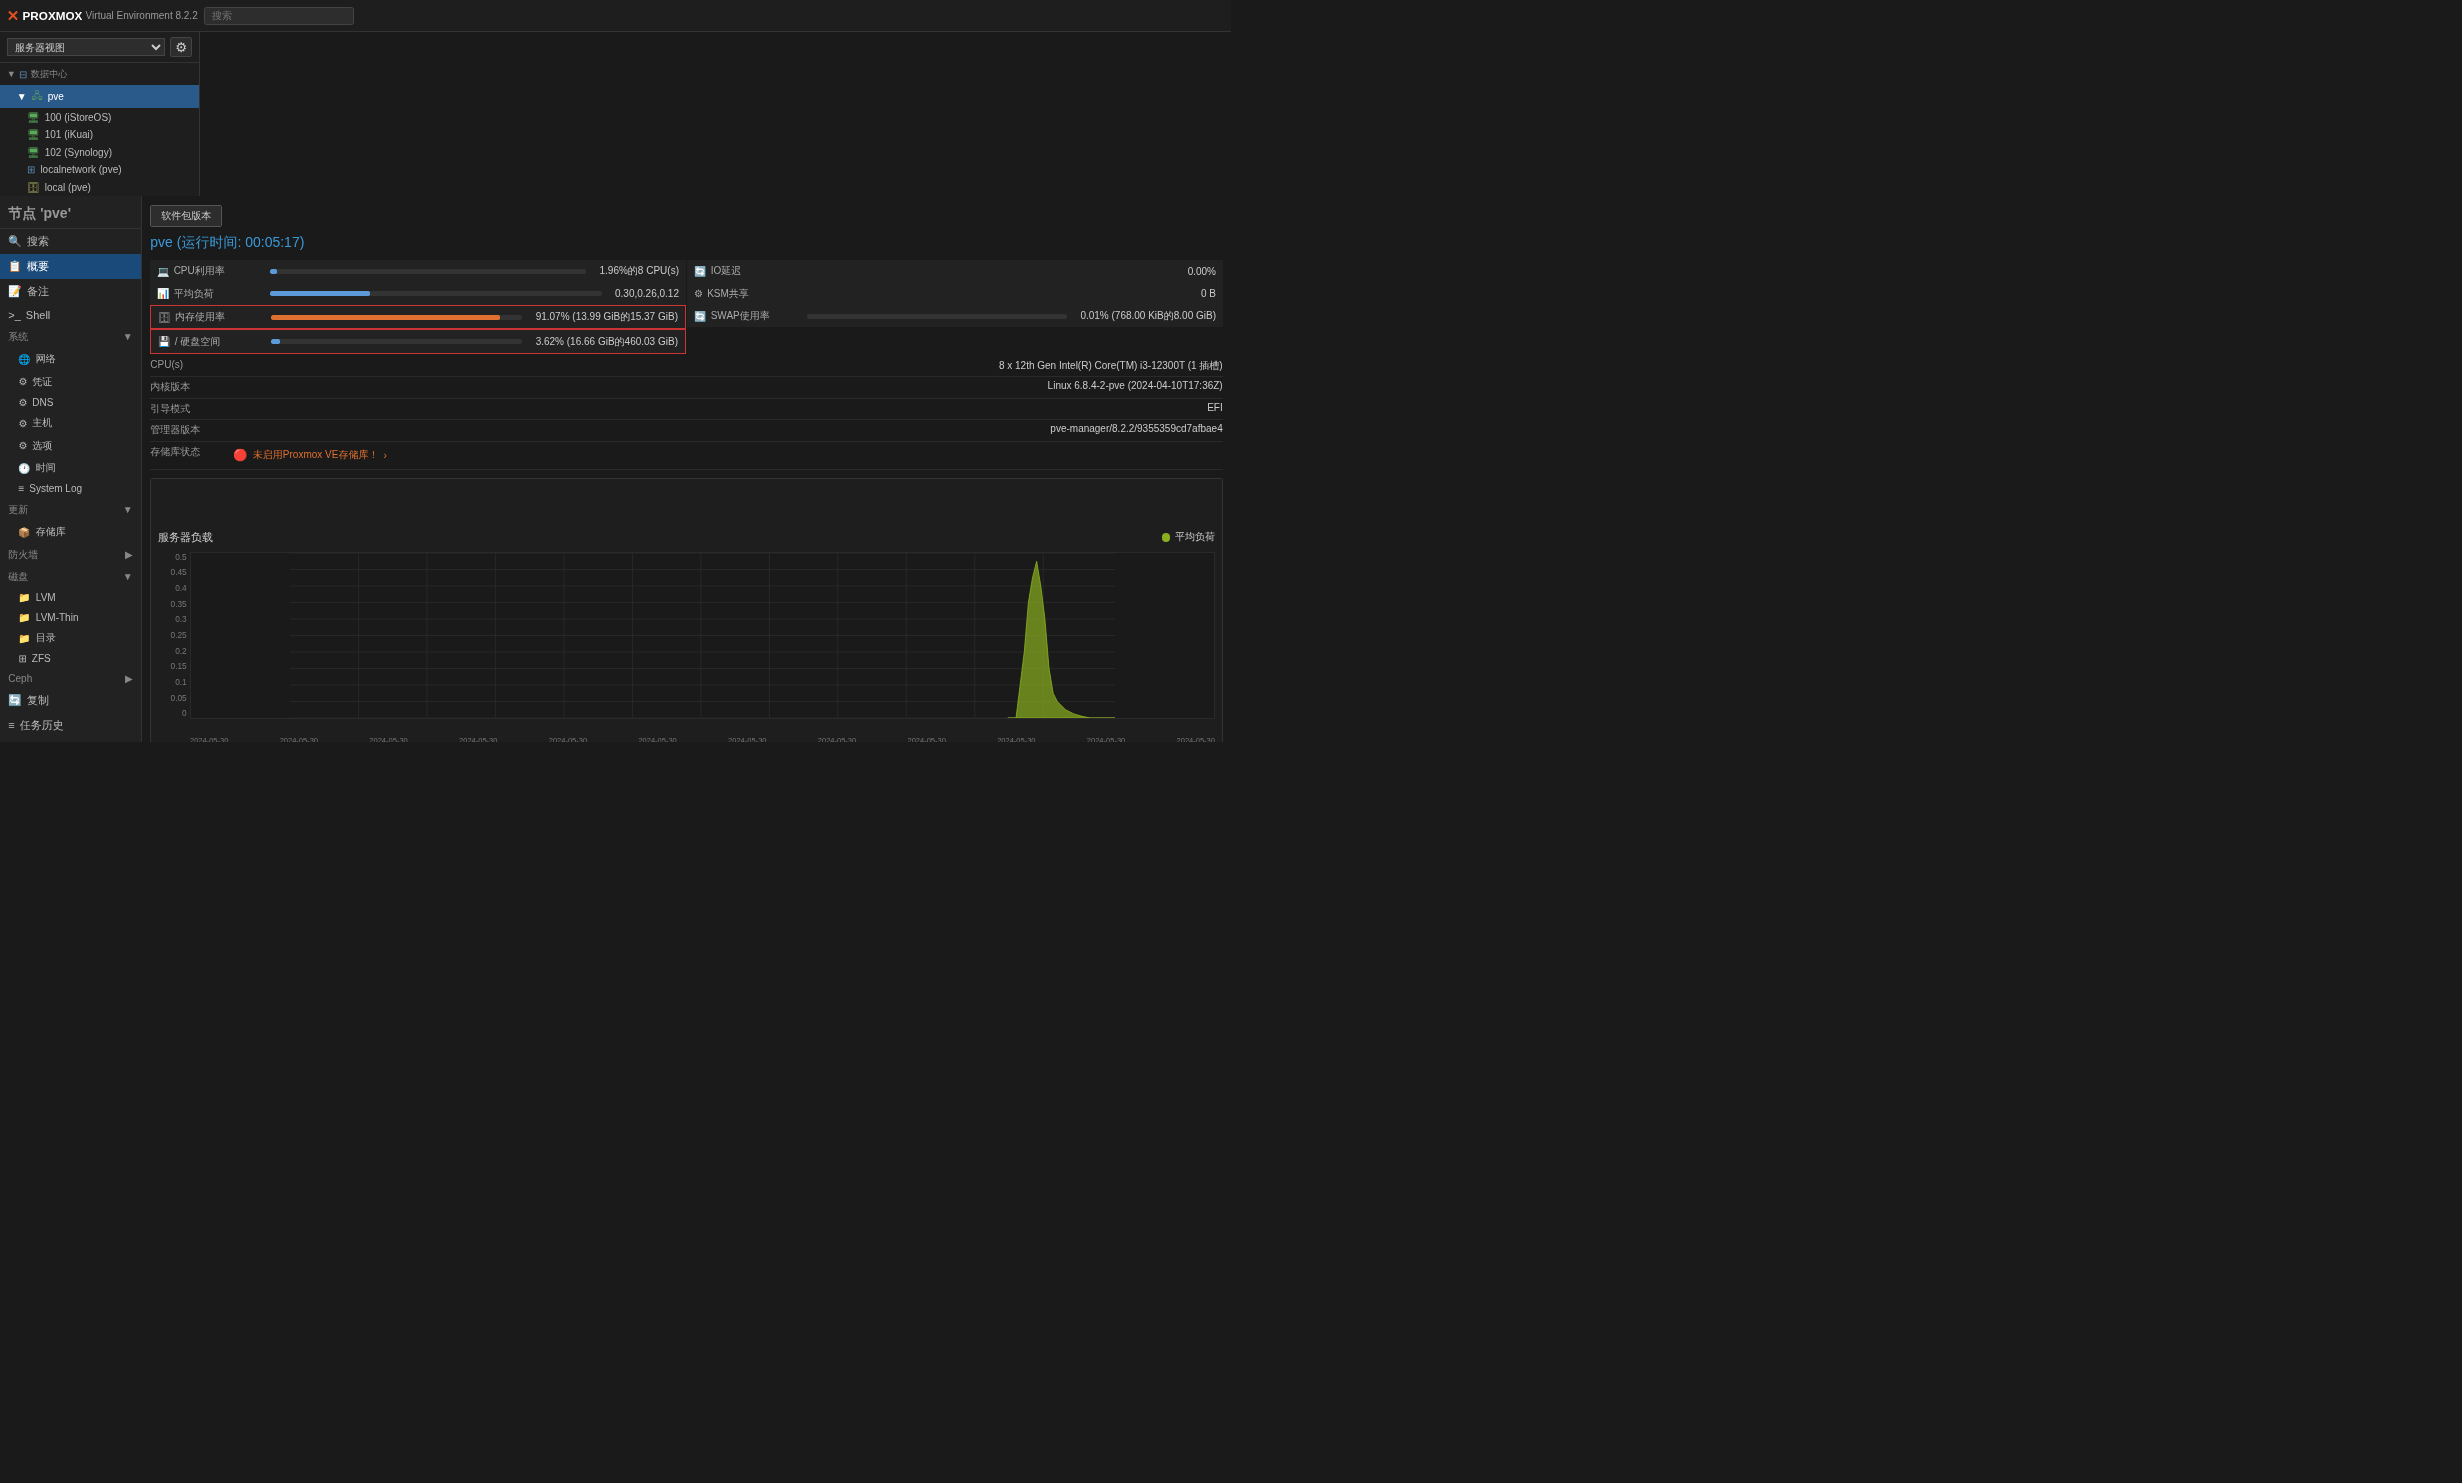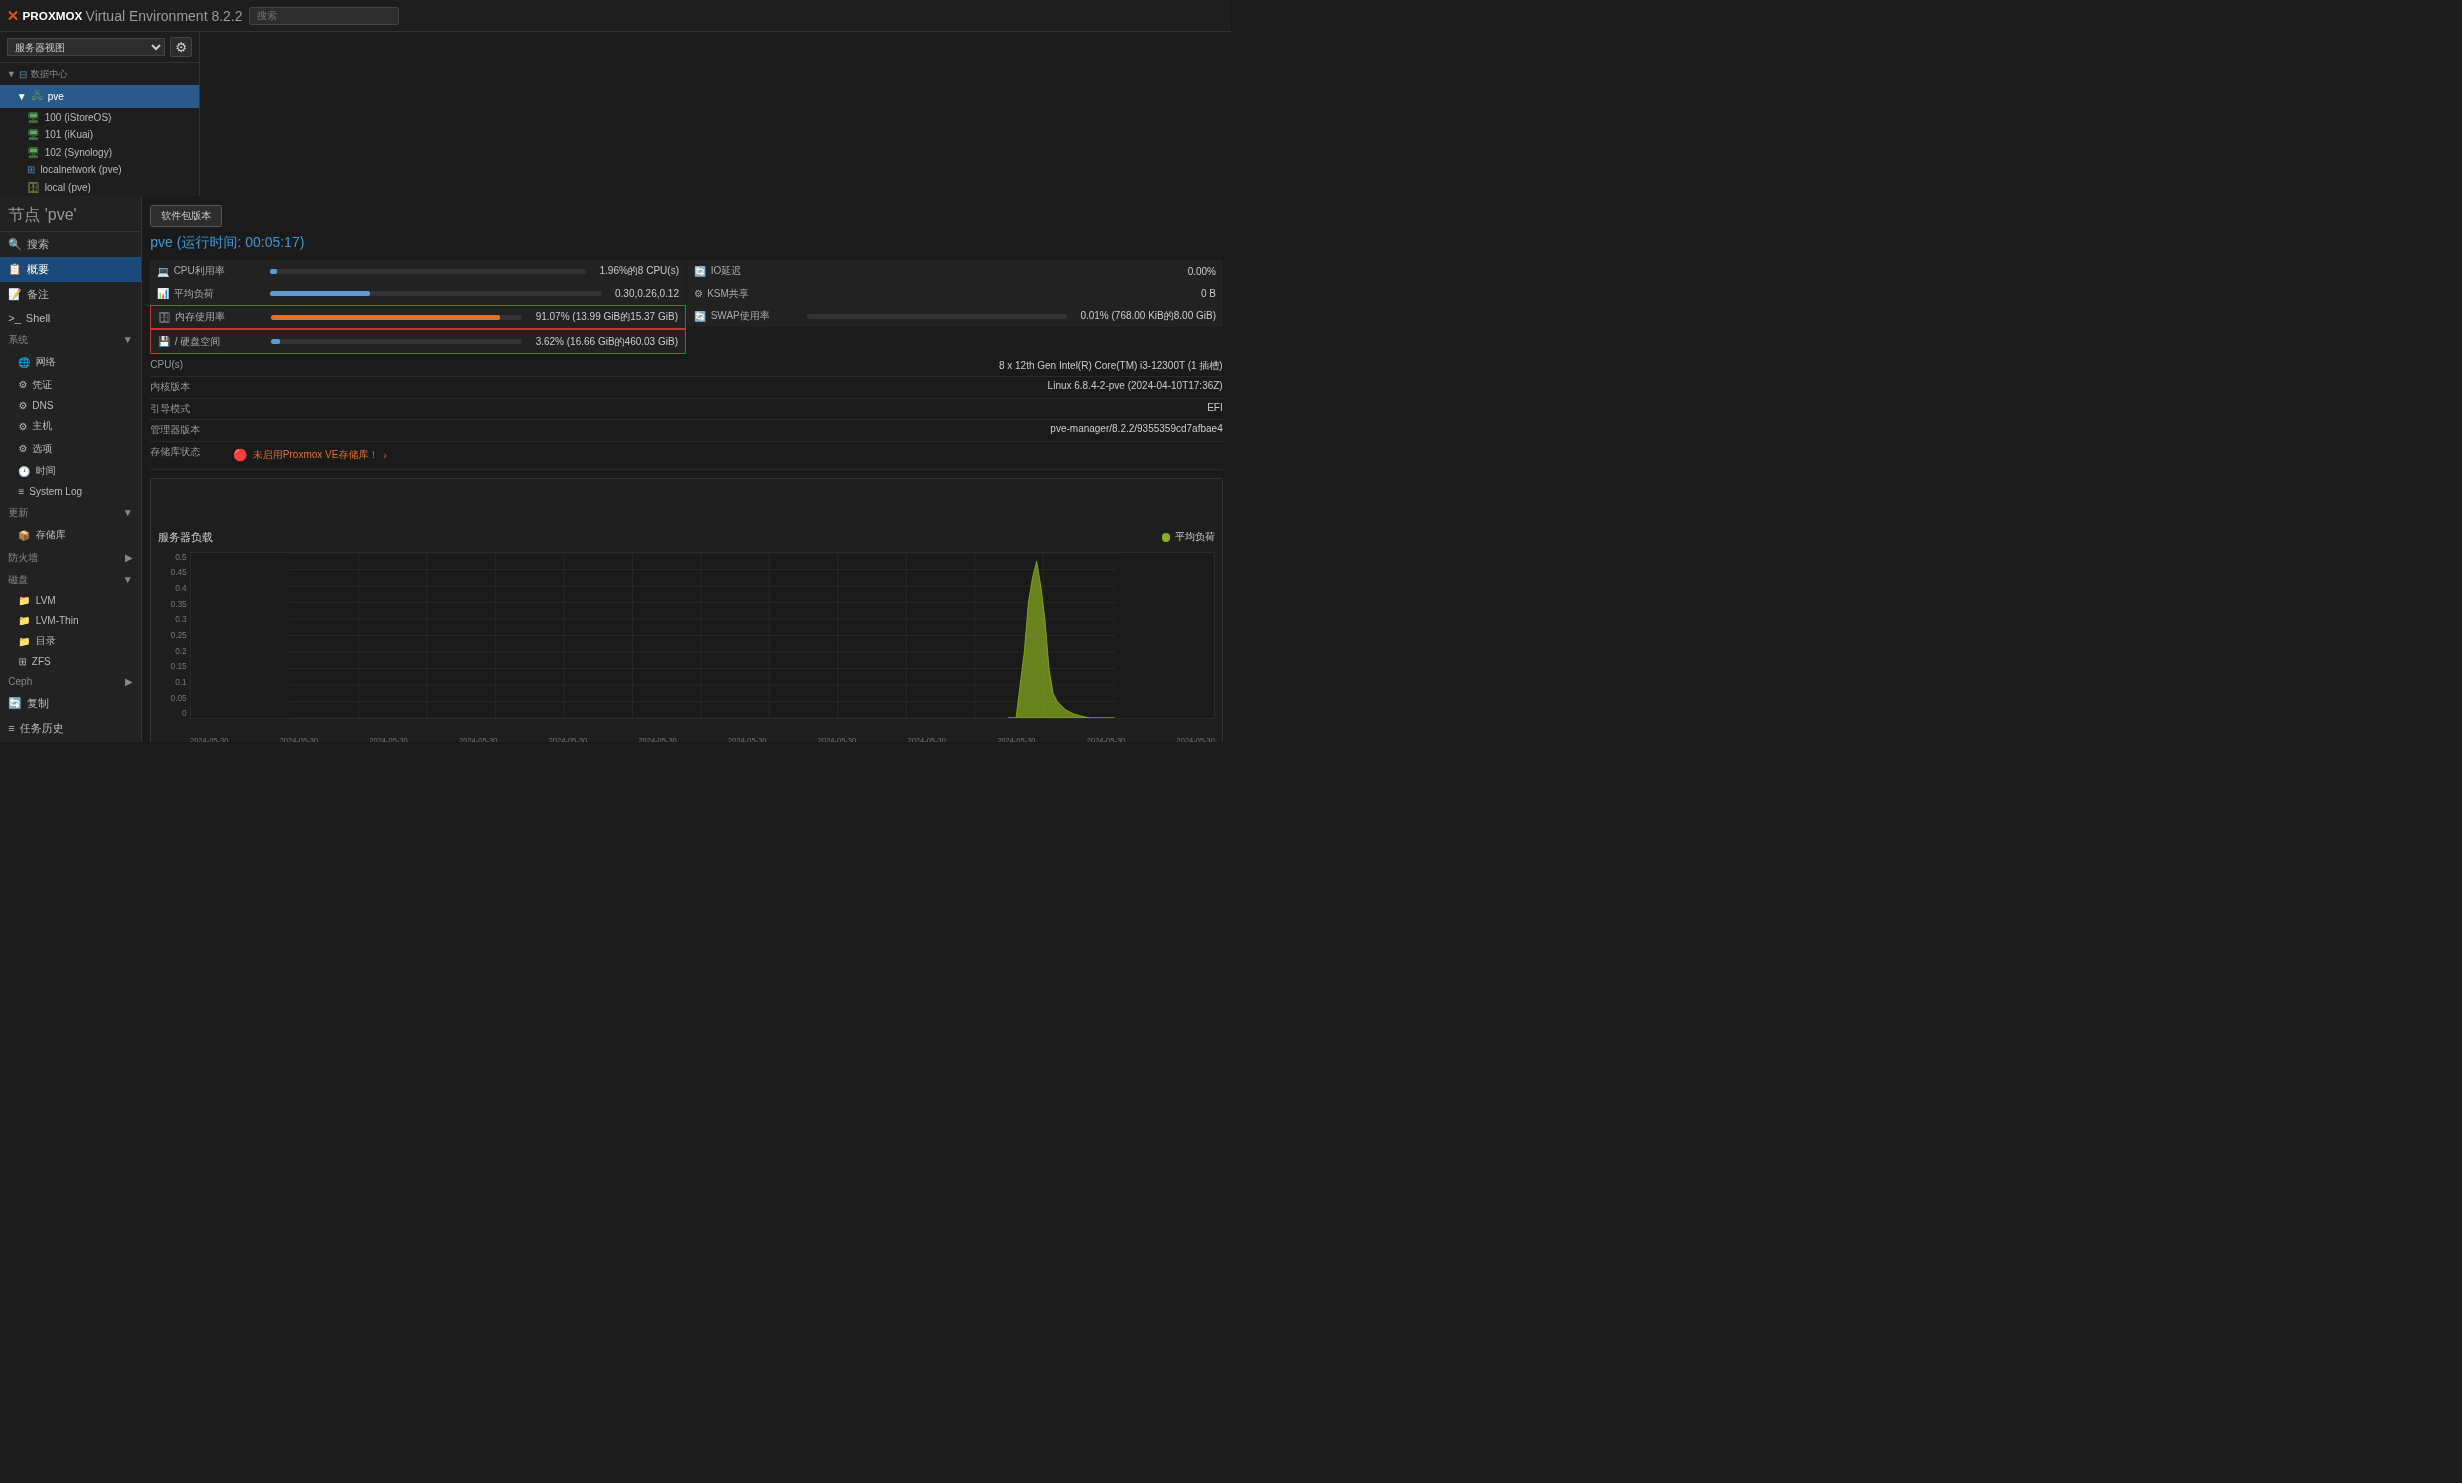--- a/index.html
+++ b/index.html
@@ -33,21 +33,21 @@
       font-weight: bold;
       font-size: 15px;
     }
     .logo-proxmox {
       color: #fff;
       font-weight: bold;
       font-size: 11.7px;
     }
     .logo-ve {
       color: #999;
-      font-size: 14px;
+      font-size: 10px;
     }
     .search-bar {
       background: #2d2d2d;
       border: 0.8px solid #444;
       border-radius: 2.5px;
       color: #ccc;
       padding: 2.5px 6.7px;
       font-size: 10px;
       width: 150px;
     }
@@ -127,23 +127,24 @@
 
     
     .nav-panel {
       width: 142px;
       background: #222;
       border-right: 0.8px solid #333;
       padding-top: 3.3px;
     }
     .nav-breadcrumb {
       padding: 5px 8.3px;
-      font-size: 16px;
+      font-size: 14px;
       color: #999;
       border-bottom: 0.8px solid #333;
+      font-weight: bold;
     }
     .nav-item {
       padding: 5px 8.3px;
       cursor: pointer;
       display: flex;
       align-items: center;
       gap: 5px;
       color: #bbb;
       font-size: 11px;
     }

